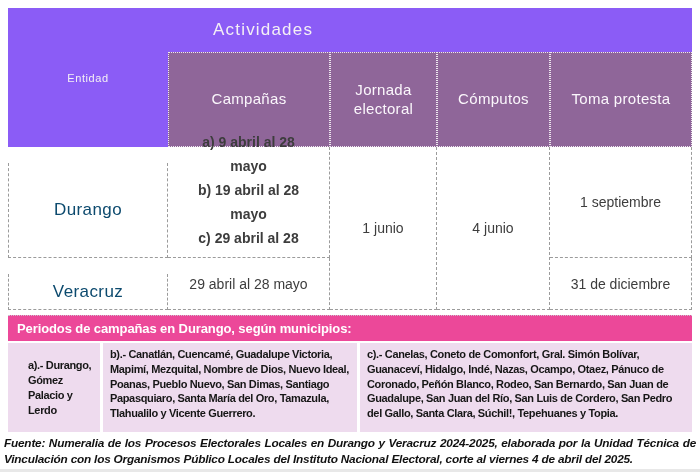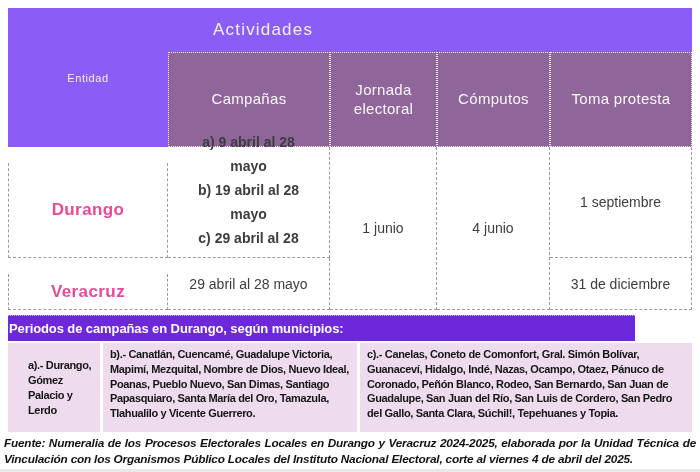--- a/index.html
+++ b/index.html
@@ -23,34 +23,34 @@
   .h-camp{grid-column:2;grid-row:2;}
   .h-jornada{grid-column:3;grid-row:2;padding:0 10px;}
   .h-comp{grid-column:4;grid-row:2;}
   .h-toma{grid-column:5;grid-row:2;}
 
   .body-cell{background:#ffffff;color:#3d3d3d;font-size:14px;}
   .dashR{border-right:1px dashed #9b9b9b;}
   .dashB{border-bottom:1px dashed #9b9b9b;}
   .dashL{border-left:1px dashed #9b9b9b;}
 
-  .entity{font-weight:bold;color:#ec4899;font-size:17px;letter-spacing:.4px;margin-top:16px;}
+  .entity{font-weight:normal;color:#0c4a6e;font-size:17px;letter-spacing:.4px;margin-top:16px;}
   .r-d-entity{grid-column:1;grid-row:3;}
   .r-v-entity{grid-column:1;grid-row:4;}
   .r-d-camp{grid-column:2;grid-row:3;padding:0 16px;white-space:pre-line;line-height:24px;font-weight:bold;}
   .r-v-camp{grid-column:2;grid-row:4;padding:0 2px;}
   .r-jornada{grid-column:3;grid-row:3/5;}
   .r-comp{grid-column:4;grid-row:3/5;}
   .r-toma-d{grid-column:5;grid-row:3;}
   .r-toma-v{grid-column:5;grid-row:4;}
 
   
-  .banner{position:absolute;left:8px;top:315px;width:627px;height:26px;box-sizing:border-box;
-          background:#6d28d9;color:#ffffff;font-weight:bold;font-size:13px;letter-spacing:-0.1px;
-          display:flex;align-items:center;padding-left:1px;border-top:1px dotted #cfc0d0;}
+  .banner{position:absolute;left:8px;top:315px;width:684px;height:26px;box-sizing:border-box;
+          background:#ec4899;color:#ffffff;font-weight:bold;font-size:13px;letter-spacing:-0.1px;
+          display:flex;align-items:center;padding-left:9px;border-top:1px dotted #cfc0d0;}
   .munis{position:absolute;left:8px;top:343px;width:684px;height:89px;
          display:grid;grid-template-columns:92px 254px 332px;column-gap:3px;}
   .muni{background:#eedbee;color:#161616;font-weight:bold;font-size:11px;line-height:14.8px;
         letter-spacing:-0.35px;box-sizing:border-box;padding:4px 7px 3px 7px;}
   .muni-a{display:flex;align-items:center;padding-left:20px;}
 
   
   .footer{position:absolute;left:4px;top:436px;width:692px;color:#111111;
           font-weight:bold;font-size:11.8px;line-height:15.5px;letter-spacing:-0.2px;
           text-align:justify;font-style:italic;}

